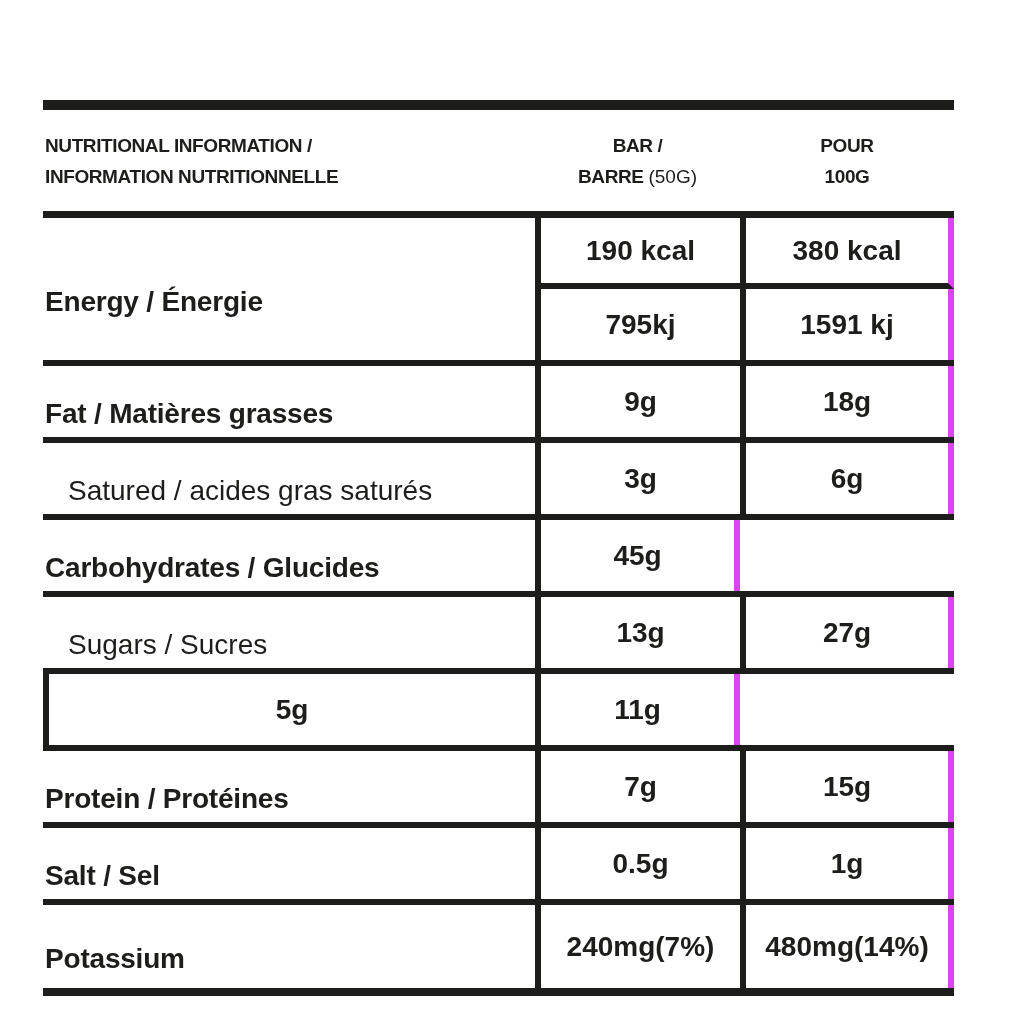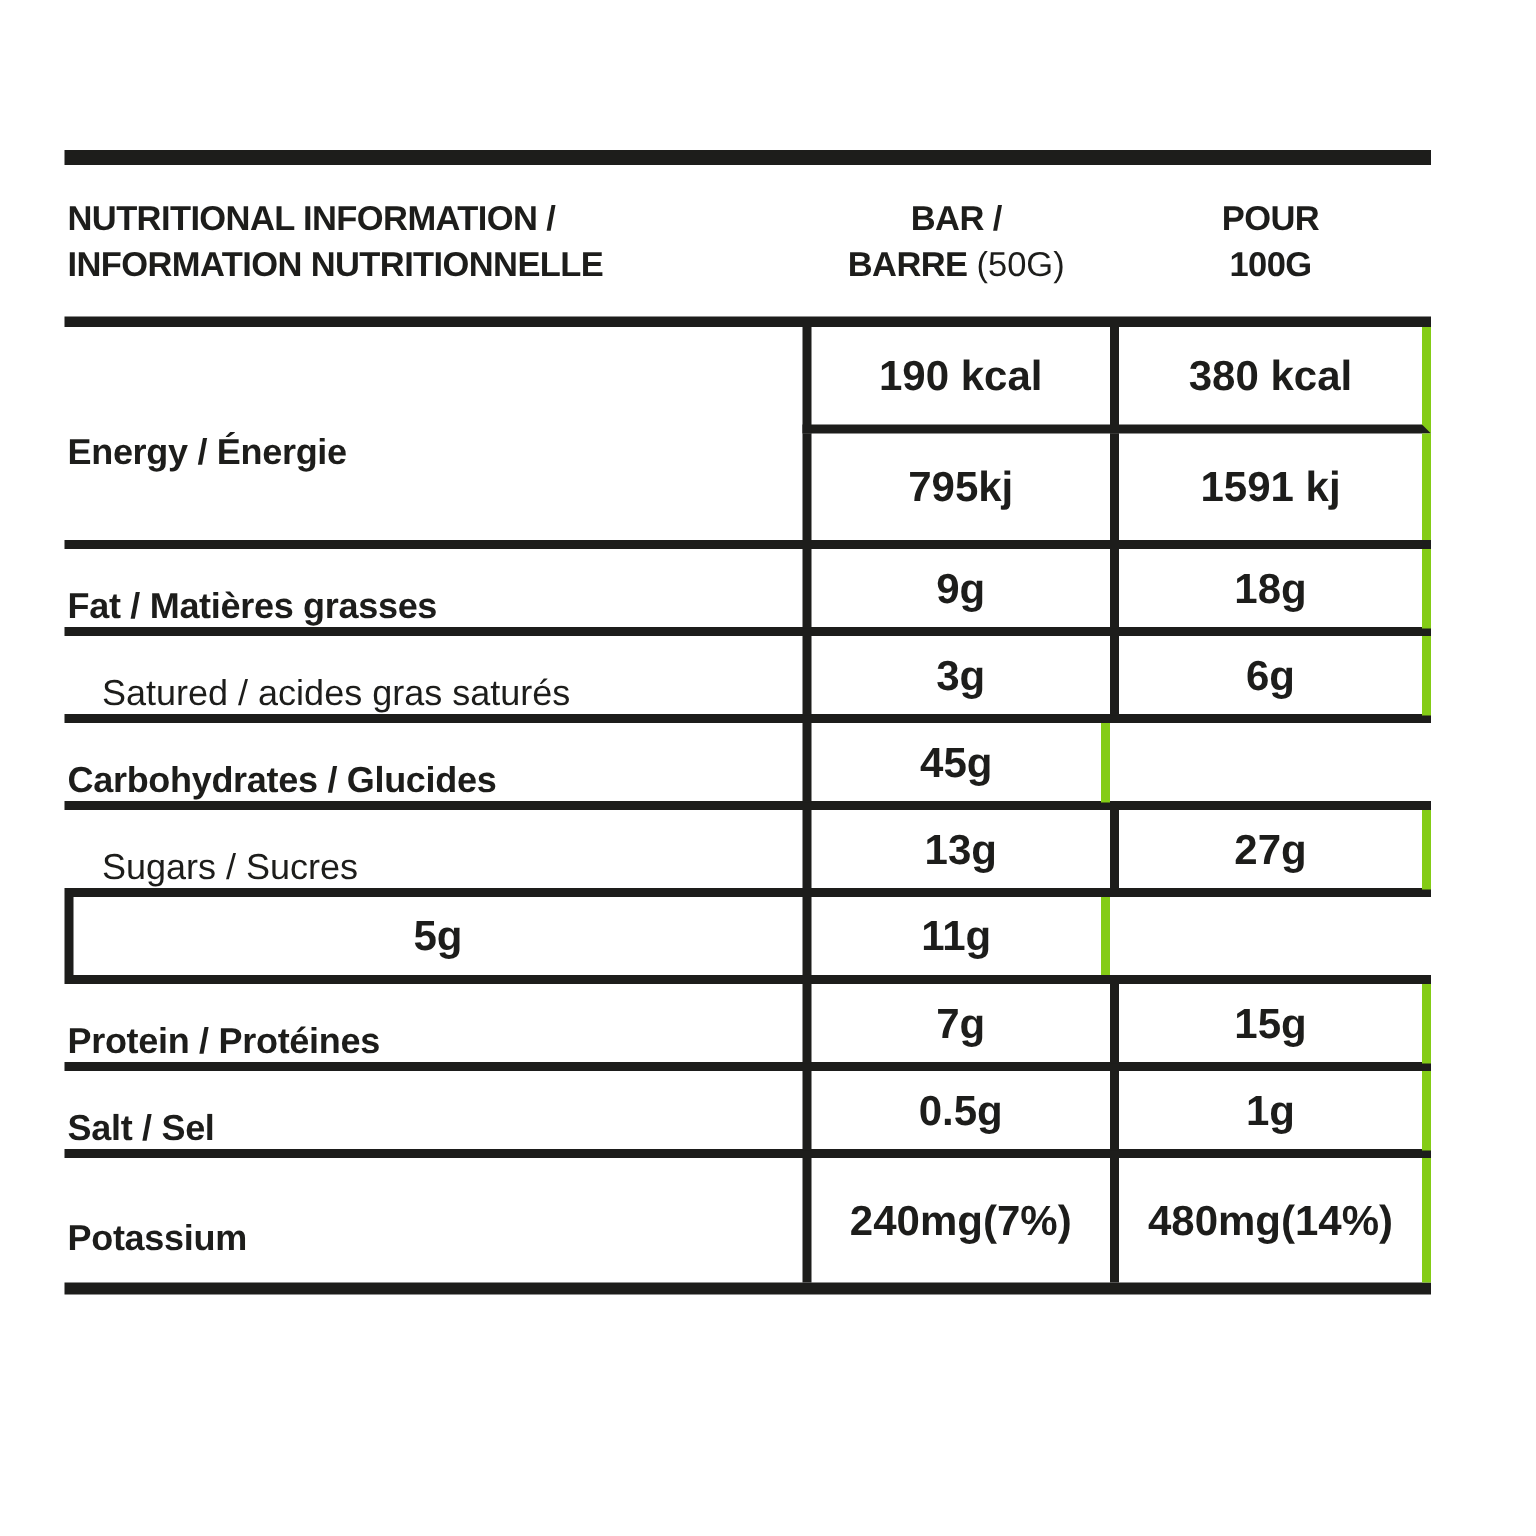--- a/index.html
+++ b/index.html
@@ -21,63 +21,63 @@
   }
   
   .header-row {
     display: grid;
     grid-template-columns: 492px 205px 214px;
     height: 101px;
     align-items: center;
   }
   .header-cell {
     font-weight: bold;
-    font-size: 23px;
+    font-size: 19px;
     line-height: 31px;
     letter-spacing: -0.4px;
   }
   .header-cell.left { text-align: left; padding-left: 2px; }
   .header-cell.center { text-align: center; }
   .qty-light { font-weight: normal; letter-spacing: 0; }
   
   .tbody {
     border-top: 7px solid #1d1d1b;
     border-bottom: 8px solid #1d1d1b;
   }
   .row {
     display: grid;
     grid-template-columns: 492px 205px 214px;
     border-bottom: 6px solid #1d1d1b;
   }
   .row:last-child { border-bottom: none; }
-  .row-std { height: 58px; }
+  .row-std { height: 77px; }
   .row-tall { height: 83px; }
   .cell-label {
     display: flex;
     align-items: center;
     padding-left: 2px;
-    font-size: 24px;
+    font-size: 28px;
     font-weight: bold;
     letter-spacing: -0.2px;
     margin-top: 25px;
   }
   .row.sub .cell-label {
     font-weight: normal;
     padding-left: 25px;
     letter-spacing: 0;
   }
   .cell-val {
     display: flex;
     align-items: center;
     justify-content: center;
     font-size: 28px;
     font-weight: bold;
     border-left: 6px solid #1d1d1b;
   }
-  .cell-val.last { border-right: 6px solid #84cc16; }
+  .cell-val.last { border-right: 6px solid #d946ef; }
   
   .row.energy { grid-template-rows: 71px 71px; }
   .row.energy .cell-label { grid-row: 1 / 3; }
   .row.energy .cell-val.topcell { border-bottom: 6px solid #1d1d1b; }
 </style>
 </head>
 <body>
 
 <div class="nutri-table">
 

